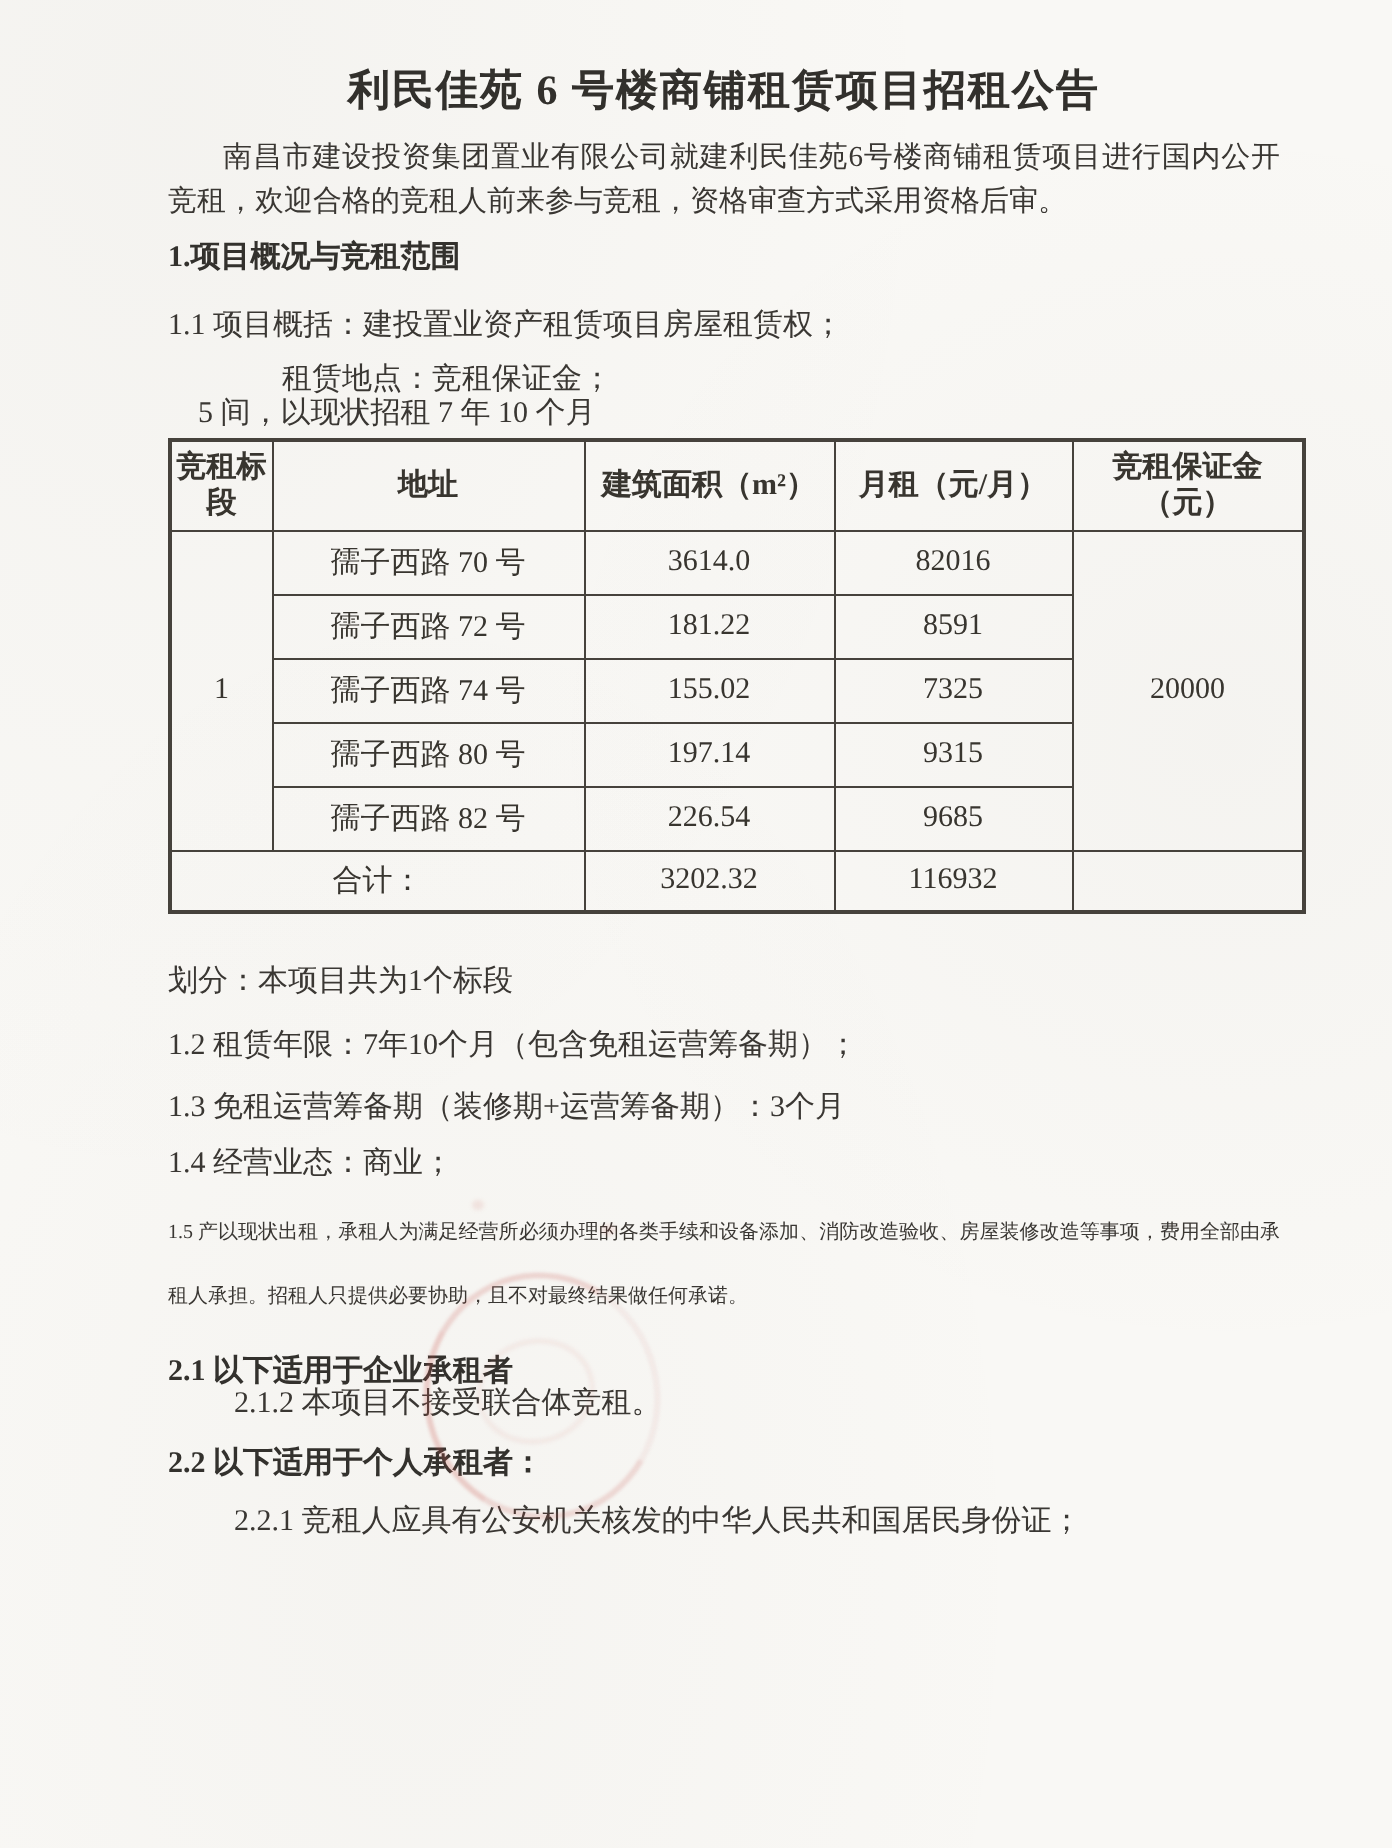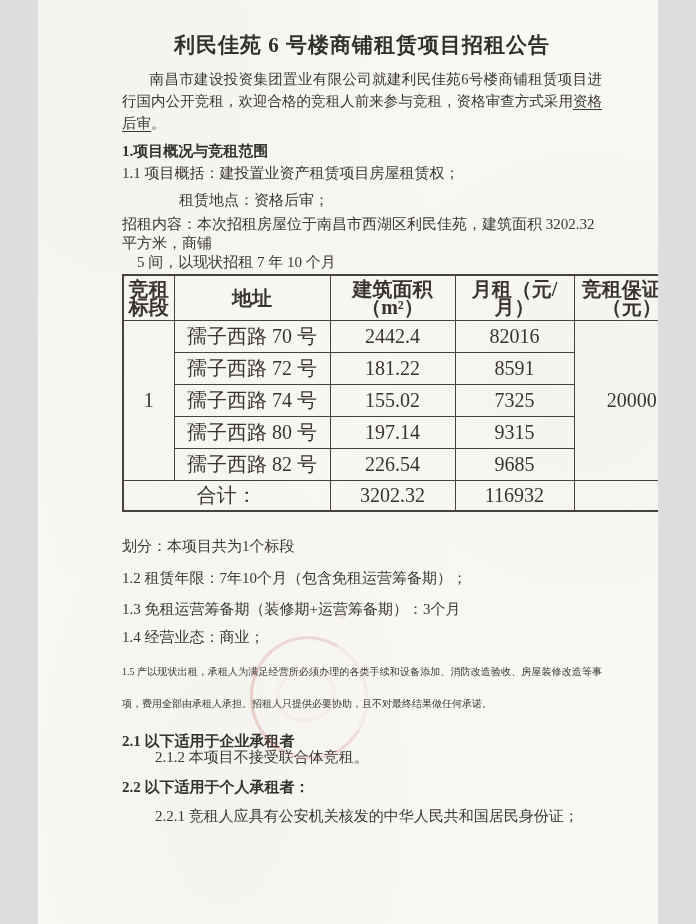--- a/index.html
+++ b/index.html
@@ -1,18 +1,18 @@
 <!DOCTYPE html>
 <html><head>
 <meta charset="utf-8">
 <style>
   html,body { margin:0; padding:0; background:#ddd; }
   .page {
     position: relative;
-    width: 620px;
+    width: 696px;
     height: 924px;
     margin: 0 auto;
     background:
       radial-gradient(ellipse at 12% 6%, rgba(120,115,105,0.04), transparent 45%),
       radial-gradient(ellipse at 88% 40%, rgba(120,115,105,0.035), transparent 40%),
       radial-gradient(ellipse at 30% 85%, rgba(120,115,105,0.03), transparent 45%),
       #f9f8f5;
     overflow: hidden;
     font-family: "Liberation Serif", "DejaVu Serif", serif;
     color: #3a3733;
@@ -28,35 +28,35 @@
     color: #32302c;
   }
   p { margin: 0; }
   .intro {
     margin-top: 11px;
     font-size: 14.5px;
     line-height: 22px;
     text-align: justify;
     text-indent: 1.9em;
   }
-  .u { text-decoration: underline; text-underline-offset: 3px; }
+  .u { text-underline-offset: 3px; }
   .h-bold { font-weight: 700; color: #33312d; }
   .line { font-size: 15px; line-height: 16px; }
   .s1-heading { margin-top: 9px; }
-  .i11 { margin-top: 6px; }
+  .i11 { margin-top: 18px; }
   .loc { margin-top: 11px; padding-left: 57px; }
   .rc1 { margin-top: 7px; line-height: 19px; }
   .rc2 { line-height: 19px; padding-left: 15px; }
 
   table.rental {
     margin-top: 2px;
     border-collapse: collapse;
     table-layout: fixed;
     width: 567px;
-    font-size: 20px;
+    font-size: 15px;
     color: #38352f;
   }
   table.rental th, table.rental td {
     border: 1px solid #46423c;
     text-align: center;
     vertical-align: middle;
     padding: 1px 2px;
     overflow: hidden;
   }
   table.rental { border: 2px solid #46423c; }
@@ -118,22 +118,21 @@
 <div class="page">
   <div class="content">
 
     <h1 class="doc-title">利民佳苑 6 号楼商铺租赁项目招租公告</h1>
 
     <p class="intro"><span>南昌市建设投资集团置业有限公司就建利民佳苑6号楼商铺租赁项目进行国内公开竞租，欢迎合格的竞租人前来参与竞租，资格审查方式采用</span><span class="u">资格后审</span><span>。</span></p>
 
     <p class="line h-bold s1-heading">1.项目概况与竞租范围</p>
 
     <p class="line i11">1.1 项目概括：建投置业资产租赁项目房屋租赁权；</p>
-    <p class="line loc">租赁地点：资格后审；</p>
-    <p class="line rc1">招租内容：本次招租房屋位于南昌市西湖区利民佳苑，建筑面积 3202.32 平方米，商铺</p>
+    <p class="line loc">租赁地点：竞租保证金；</p>
     <p class="line rc2">5 间，以现状招租 7 年 10 个月</p>
 
     <table class="rental">
       <colgroup>
         <col class="col-bid">
           <col class="col-addr">
           <col class="col-area">
           <col class="col-rent">
           <col class="col-dep">
       </colgroup>
@@ -142,21 +141,21 @@
           <th>竞租标段</th>
           <th>地址</th>
           <th>建筑面积（m²）</th>
           <th>月租（元/月）</th>
           <th style="white-space:pre-line">竞租保证金
 （元）</th>
         </tr>
         <tr>
           <td class="data-row" rowspan="5">1</td>
           <td class="data-row">孺子西路 70 号</td>
-          <td class="data-row">2442.4</td>
+          <td class="data-row">3614.0</td>
           <td class="data-row">82016</td>
           <td class="data-row" rowspan="5">20000</td>
         </tr>
         <tr>
           <td class="data-row">孺子西路 72 号</td>
           <td class="data-row">181.22</td>
           <td class="data-row">8591</td>
         </tr>
         <tr>
           <td class="data-row">孺子西路 74 号</td>

